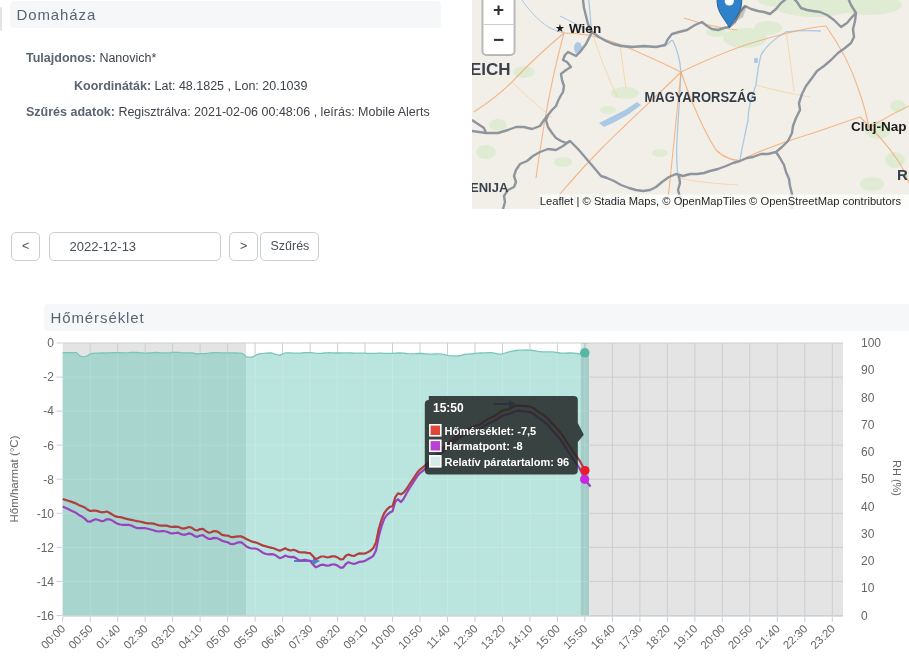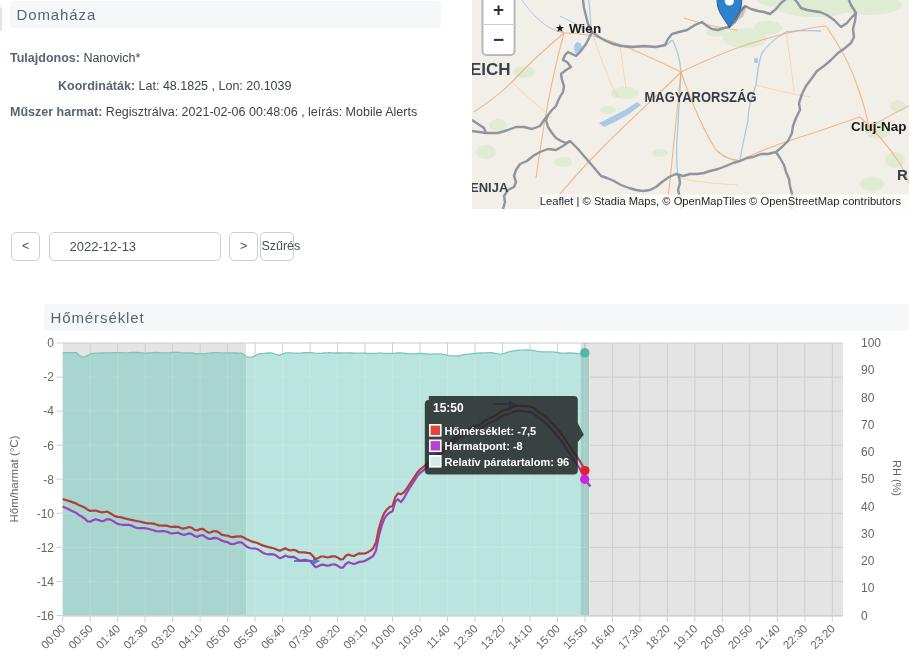--- a/index.html
+++ b/index.html
@@ -1,31 +1,31 @@
 <!DOCTYPE html>
 <html lang="hu"><head><meta charset="utf-8"><title>Domaháza</title>
 <style>
 *{margin:0;padding:0;box-sizing:border-box}
 html,body{background:#fff}
 body{font-family:"Liberation Sans",sans-serif;width:909px;height:670px;position:relative;overflow:hidden}
 .hdr{position:absolute;left:10px;background:#f6f7f9;border-radius:4px;height:27px;line-height:27px;
  padding-left:6.5px;font-size:15px;font-weight:normal;color:#5a6375;letter-spacing:.9px}
-.info{position:absolute;left:10px;font-size:12.5px;line-height:13px;color:#3e444c;white-space:nowrap}
+.info{position:absolute;left:26px;font-size:12.5px;line-height:13px;color:#3e444c;white-space:nowrap}
 .info b{color:#5a6473}
 .btn,.inp{position:absolute;top:231.5px;height:29px;border:1px solid #c9ced4;border-radius:5px;
  background:#fff;color:#495057;font-family:"Liberation Sans",sans-serif}
 .btn{text-align:center;line-height:27px;font-size:12.5px}
 .inp{padding-left:20px;line-height:27px;font-size:13px}
 </style></head>
 <body>
 <div style="position:absolute;left:0;top:7px;width:2px;height:24px;background:#e3e4e6;border-radius:2px"></div>
 <div class="hdr" style="top:1px;width:431px;">Domaháza</div>
 <div class="info" style="top:52px;"><b>Tulajdonos:</b> Nanovich*</div>
 <div class="info" style="top:80px;margin-left:48px;"><b>Koordináták:</b> Lat: 48.1825 , Lon: 20.1039</div>
-<div class="info" style="top:106px;"><b>Műszer harmat:</b> Regisztrálva: 2021-02-06 00:48:06 , leírás: Mobile Alerts</div>
+<div class="info" style="top:106px;"><b>Szűrés adatok:</b> Regisztrálva: 2021-02-06 00:48:06 , leírás: Mobile Alerts</div>
 <div style="position:absolute;left:472px;top:0;width:437px;height:209px;overflow:hidden"><svg width="437" height="209" viewBox="472 0 437 209" xmlns="http://www.w3.org/2000/svg" font-family="Liberation Sans, sans-serif">
       <rect x="472" y="0" width="437" height="209" fill="#f2efe9"></rect>
       <ellipse cx="745" cy="38" rx="22" ry="10" fill="#dfecd3"></ellipse>
       <ellipse cx="768" cy="28" rx="14" ry="7" fill="#dfecd3"></ellipse>
       <ellipse cx="716" cy="32" rx="10" ry="5" fill="#dfecd3"></ellipse>
       <ellipse cx="815" cy="6" rx="40" ry="11" fill="#dfecd3"></ellipse>
       <ellipse cx="868" cy="5" rx="34" ry="10" fill="#dfecd3"></ellipse>
       <ellipse cx="778" cy="0" rx="20" ry="7" fill="#dfecd3"></ellipse>
       <ellipse cx="625" cy="93" rx="14" ry="6" fill="#dfecd3"></ellipse>
       <ellipse cx="608" cy="110" rx="8" ry="4" fill="#dfecd3"></ellipse>
@@ -89,21 +89,21 @@
         <line x1="483.5" y1="24.5" x2="513.5" y2="24.5" stroke="#ccc" stroke-width="1"></line>
         <text x="498.5" y="15.5" font-size="19" font-weight="bold" fill="#333" text-anchor="middle">+</text>
         <text x="498.5" y="45.5" font-size="19" font-weight="bold" fill="#333" text-anchor="middle">−</text>
       </g>
       <rect x="540" y="194.5" width="369" height="14.5" fill="rgba(255,255,255,0.78)"></rect>
       <text x="901" y="205.3" font-size="11.2" fill="#262626" text-anchor="end">Leaflet | © Stadia Maps, © OpenMapTiles © OpenStreetMap contributors</text>
     </svg></div>
 <div class="btn" style="left:11.2px;width:28.8px;">&lt;</div>
 <div class="inp" style="left:48.6px;width:172px;">2022-12-13</div>
 <div class="btn" style="left:229.3px;width:28.8px;">&gt;</div>
-<div class="btn" style="left:260.4px;width:34px;">Szűrés</div>
+<div class="btn" style="left:260.4px;width:59px;">Szűrés</div>
 <div class="hdr" style="top:304px;width:889px;margin-left:34px;">Hőmérséklet</div>
 <div style="position:absolute;left:0;top:330px;width:909px;height:340px;"><svg width="909" height="340" viewBox="0 330 909 340" xmlns="http://www.w3.org/2000/svg" font-family="Liberation Sans, sans-serif">
       <rect x="62.7" y="343.0" width="183.5" height="272.5" fill="#e4e4e4"></rect>
       <rect x="589.0" y="343.0" width="254.0" height="272.5" fill="#e4e4e4"></rect>
       <g stroke="#cbcfcf" stroke-width="1">
         <line x1="90.2" y1="343.0" x2="90.2" y2="615.5"></line>
         <line x1="117.7" y1="343.0" x2="117.7" y2="615.5"></line>
         <line x1="145.2" y1="343.0" x2="145.2" y2="615.5"></line>
         <line x1="172.6" y1="343.0" x2="172.6" y2="615.5"></line>
         <line x1="200.1" y1="343.0" x2="200.1" y2="615.5"></line>

